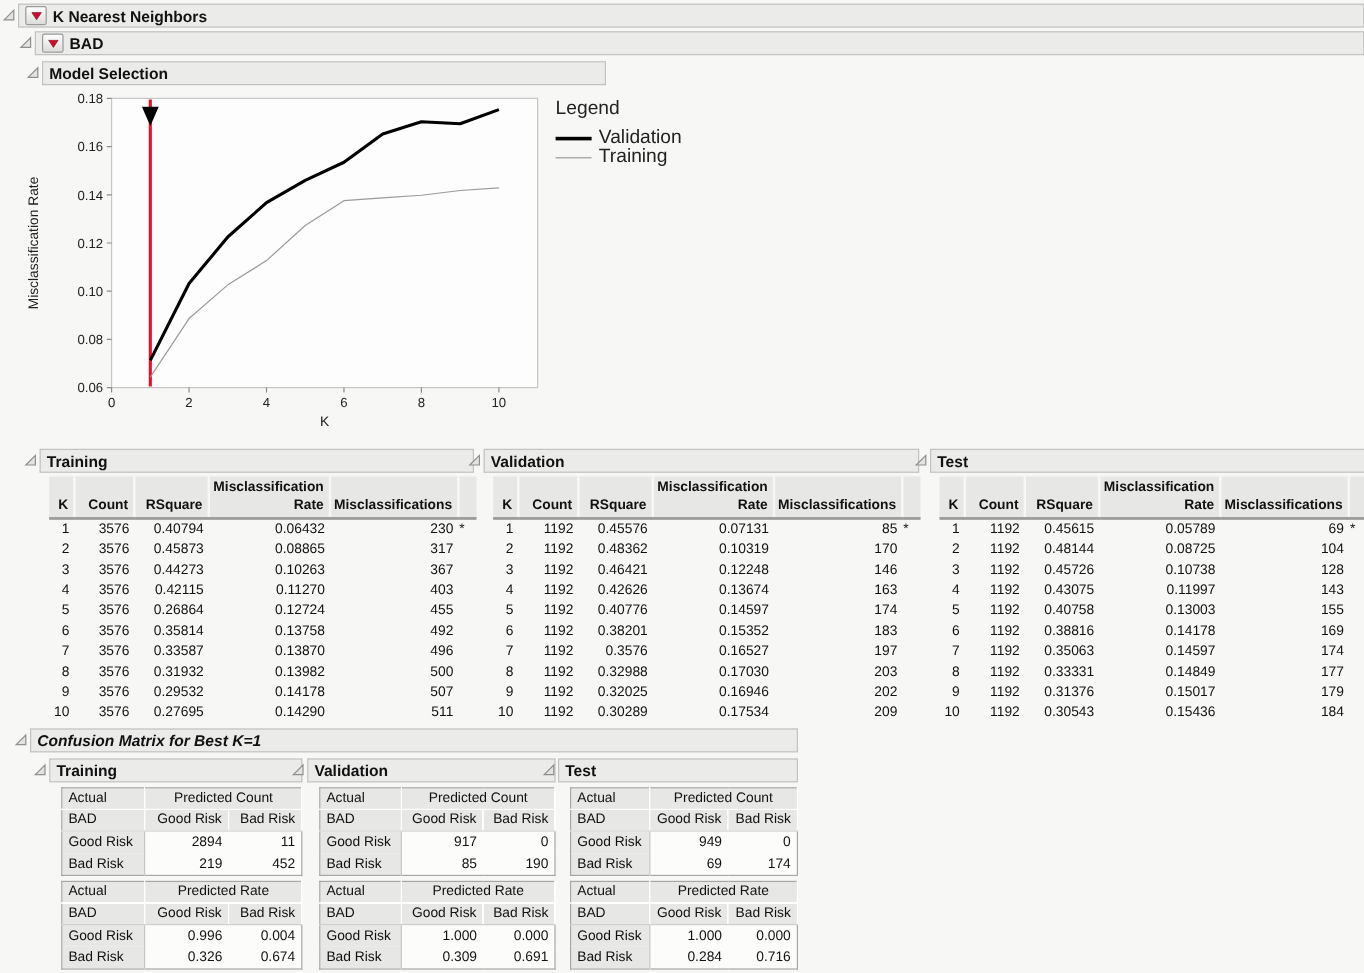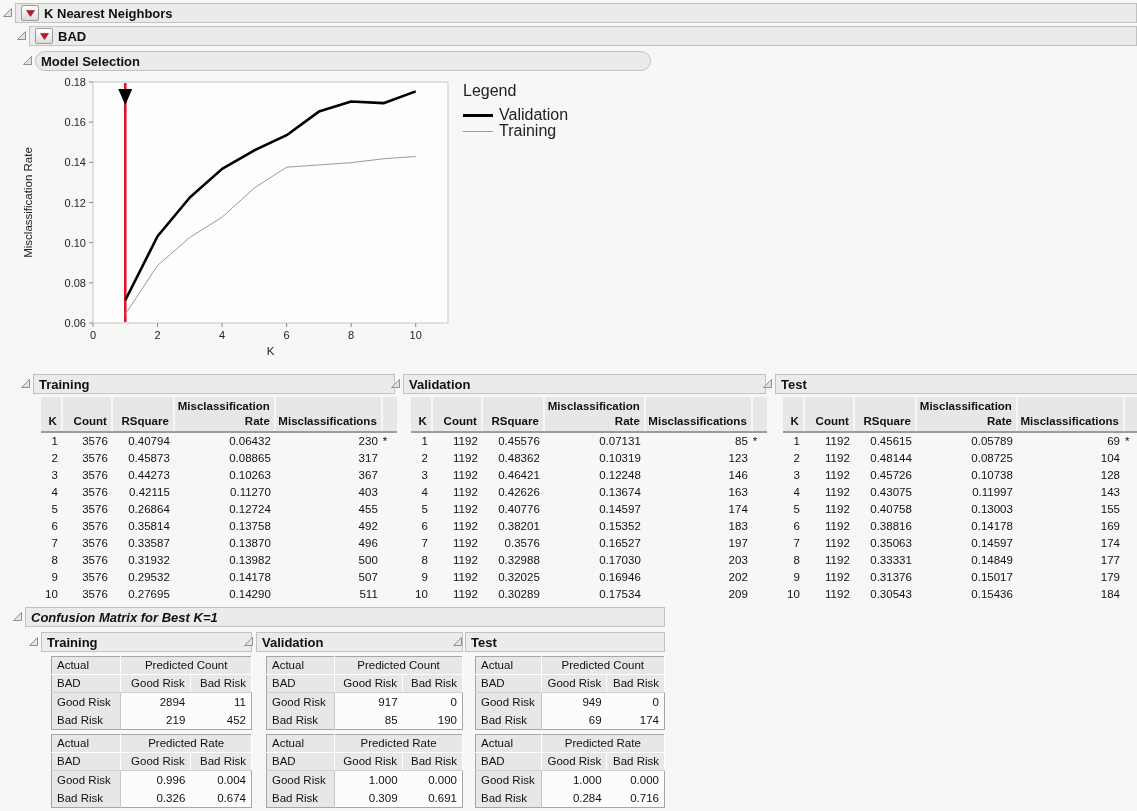--- a/index.html
+++ b/index.html
@@ -89,21 +89,21 @@
         </svg>
     </span>
     <span class="title">BAD</span>
   </div>
 </div>
 
 <div class="orow" style="top:51px;left:22px;">
   <svg class="disc" viewBox="0 0 11 11">
       <polygon points="1.5,9.5 9.5,9.5 9.5,1.5" fill="#e3e3e2" stroke="#8f8f8f"></polygon>
     </svg>
-  <div class="obar" style="width:616px;border-radius:10px;">
+  <div class="obar" style="width:470px;">
     <span class="title">Model Selection</span>
   </div>
 </div>
 
 <div class="chart-block">
   <svg id="model-chart" width="445" height="293">
       <rect x="75" y="6" width="355" height="241" fill="#fdfdfd" stroke="#c6c6c5"></rect>
       <line x1="71" y1="247" x2="75" y2="247" stroke="#8a8a8a"></line>
       <text x="68" y="251" text-anchor="end" font-size="11" fill="#222">0.06</text>
       <line x1="71" y1="206.83333333333334" x2="75" y2="206.83333333333334" stroke="#8a8a8a"></line>
@@ -299,21 +299,21 @@
             <td>0.45576</td>
             <td>0.07131</td>
             <td>85</td>
             <td>*</td>
           </tr>
           <tr>
             <td>2</td>
             <td>1192</td>
             <td>0.48362</td>
             <td>0.10319</td>
-            <td>123</td>
+            <td>170</td>
             <td></td>
           </tr>
           <tr>
             <td>3</td>
             <td>1192</td>
             <td>0.46421</td>
             <td>0.12248</td>
             <td>146</td>
             <td></td>
           </tr>

